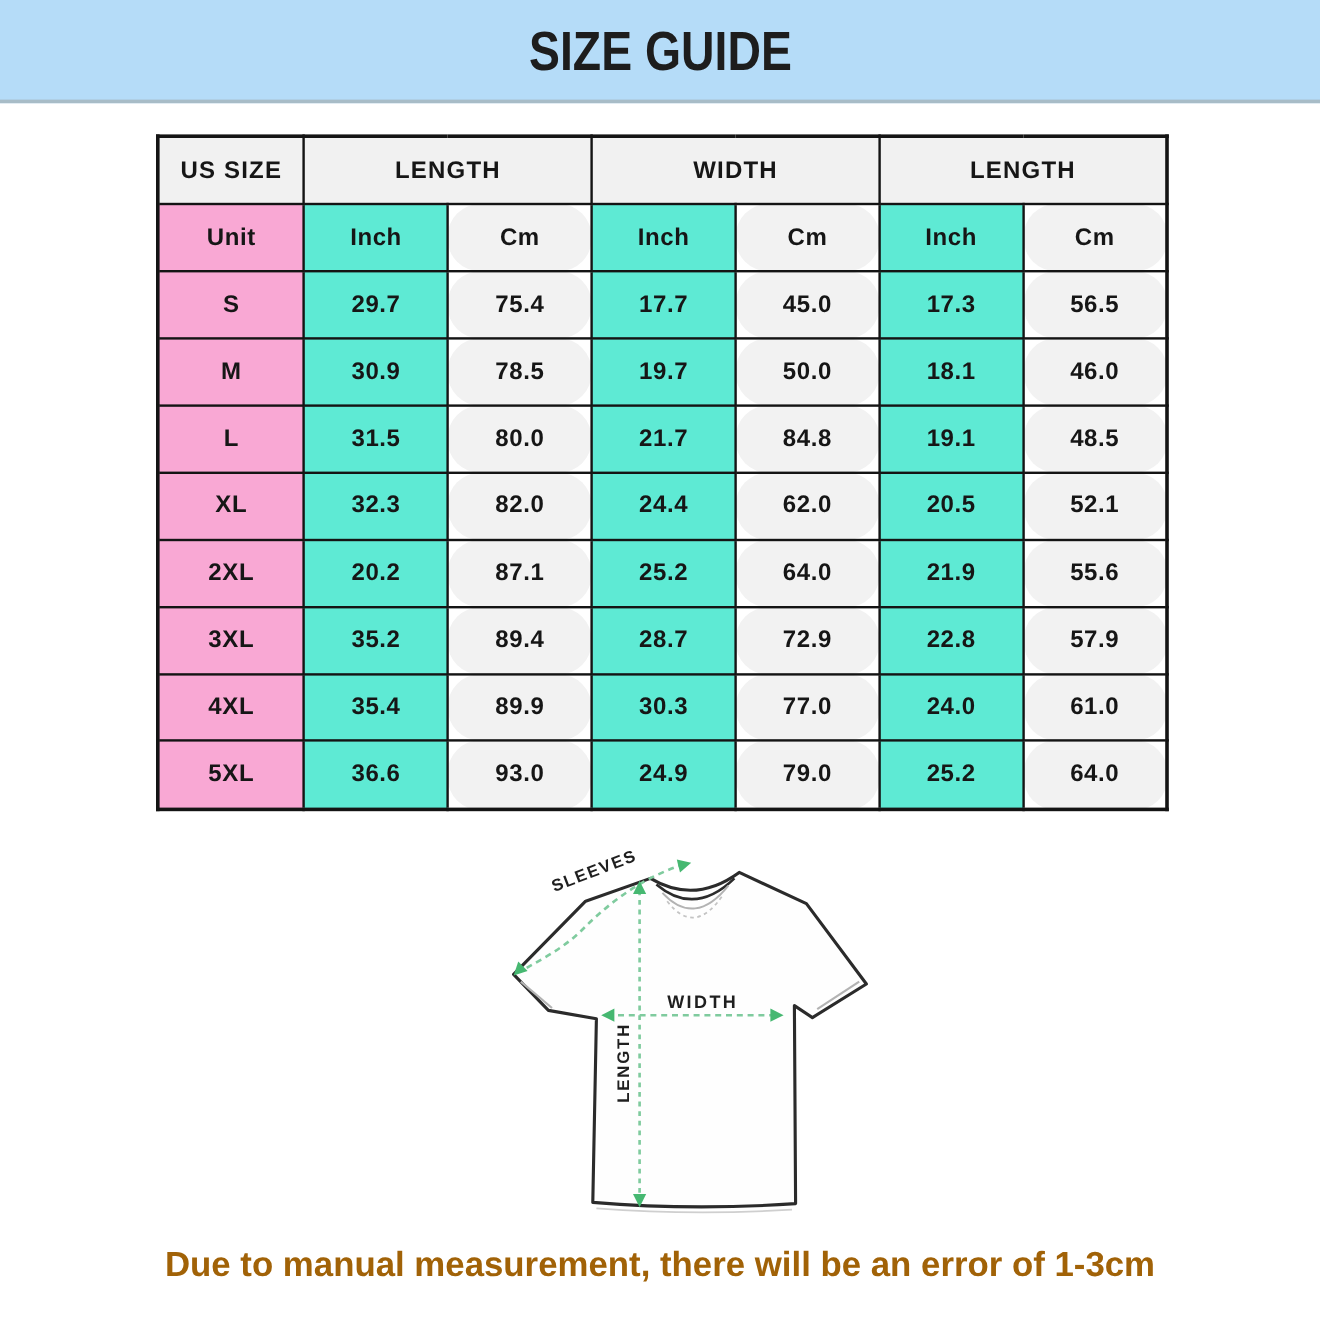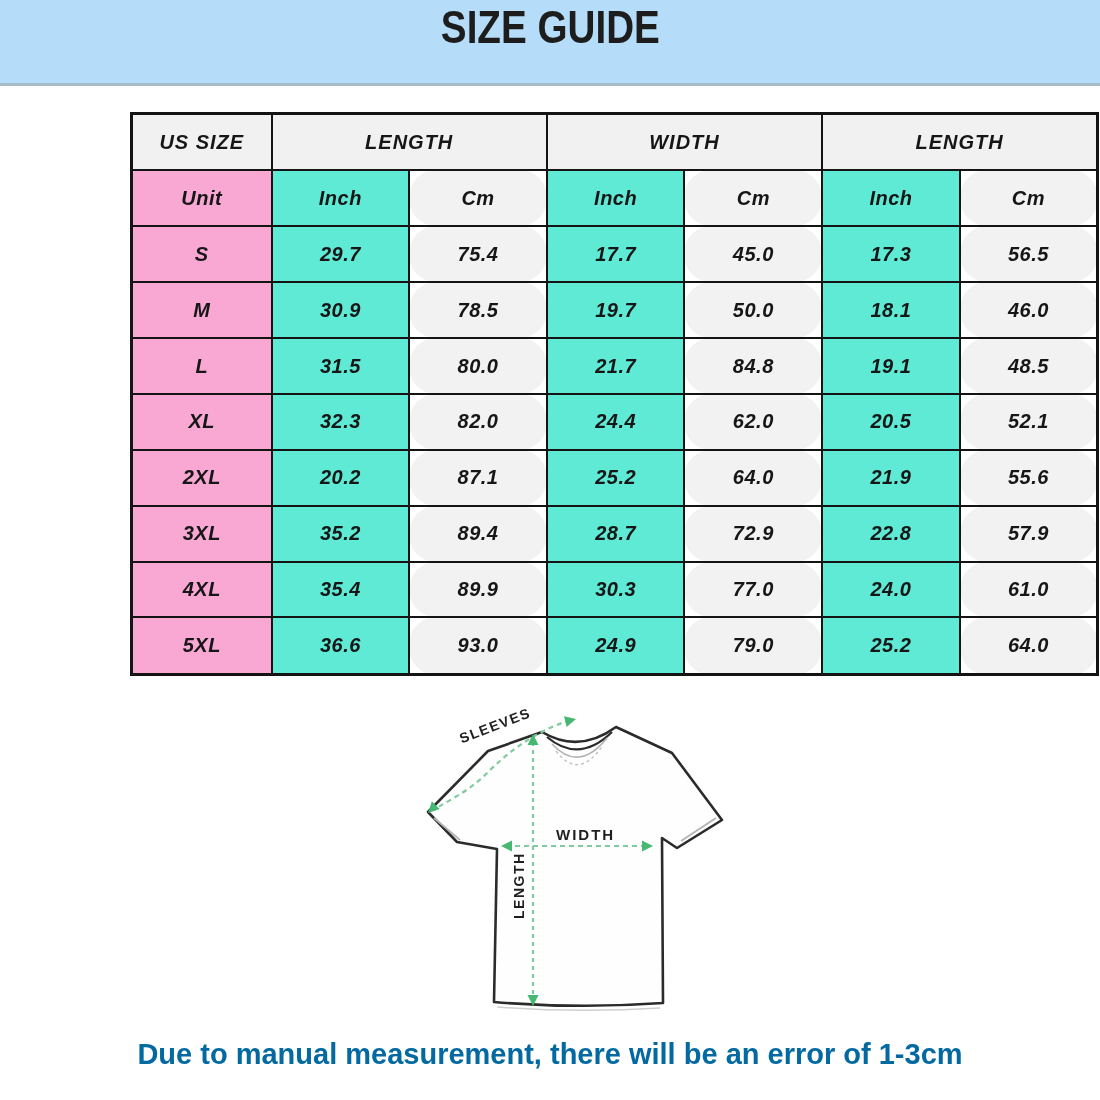--- a/index.html
+++ b/index.html
@@ -3,47 +3,47 @@
 <meta charset="utf-8">
 <style>
   * { margin:0; padding:0; box-sizing:border-box; }
   html,body { width:1100px; height:1100px; background:#ffffff; overflow:hidden;
               font-family:"Liberation Sans", sans-serif; }
   .page { position:relative; width:1100px; height:1100px; background:#fff; }
 
   
   .banner { position:absolute; left:0; top:0; width:1100px; height:86px;
             background:#b5dcf8; border-bottom:3px solid #a8bcc7;
-            display:flex; justify-content:center; }
+            display:flex; align-items:center; justify-content:center; }
   .banner .title { display:inline-block; font-weight:bold; font-size:46px;
                    color:#1d1d1d; letter-spacing:0px; transform:scaleX(0.84);
                    white-space:nowrap; }
 
   
-  .size-table { position:absolute; left:130px; top:112px; width:969px; height:564px;
-                border-collapse:collapse; table-layout:fixed;font-style:italic; }
+  .size-table { position:absolute; left:130px; top:112px; width:844px; height:564px;
+                border-collapse:collapse; table-layout:fixed; }
   .size-table th, .size-table td {
       border:2px solid #141414; text-align:center; vertical-align:middle;
       font-weight:bold; color:#161616; padding:0; }
   .size-table { border:3px solid #141414; }
   .size-table th { font-size:20px; letter-spacing:1px; background:#f1f1f1; }
   .size-table td { font-size:20px; letter-spacing:0.5px; }
   .c-size  { background:#f9a8d4; }
   .c-inch  { background:#5eead4;margin-left:20px; }
   .c-cm    { background:#f2f2f2;border-radius:27px; }
   .unit-row td { font-size:20px; }
 
   
   .shirt-wrap { position:absolute; left:400px; top:690px; width:400px; height:340px; }
   .diag-label { font-family:"Liberation Sans", sans-serif; font-weight:bold;
                 fill:#1f1f1f; }
 
   
   .note { position:absolute; left:0; top:1038px; width:1100px; text-align:center;
-          font-weight:bold; font-size:29px; color:#0369a1; letter-spacing:0px; }
+          font-weight:bold; font-size:29px; color:#a16207; letter-spacing:0px; }
 </style>
 </head>
 <body>
 
 <div class="page">
 
   <div class="banner">
     <span class="title">SIZE GUIDE</span>
   </div>
 

